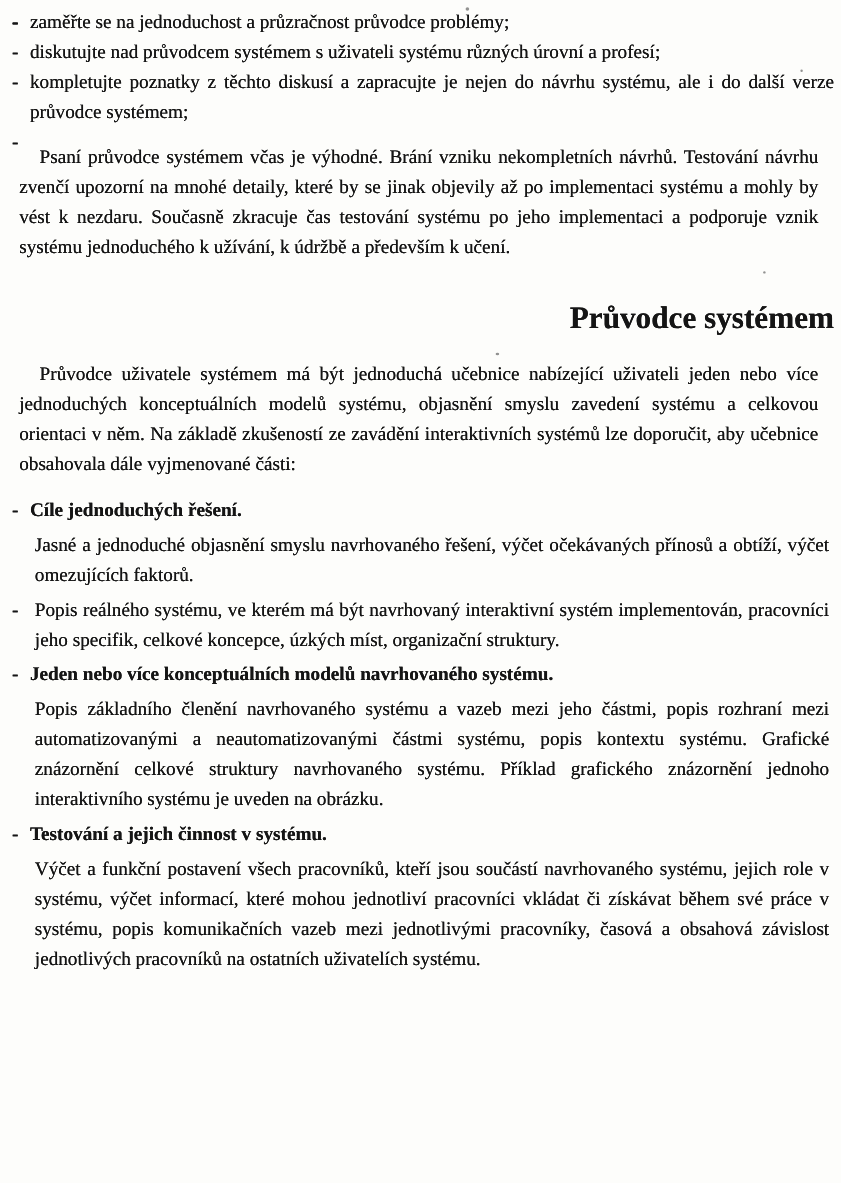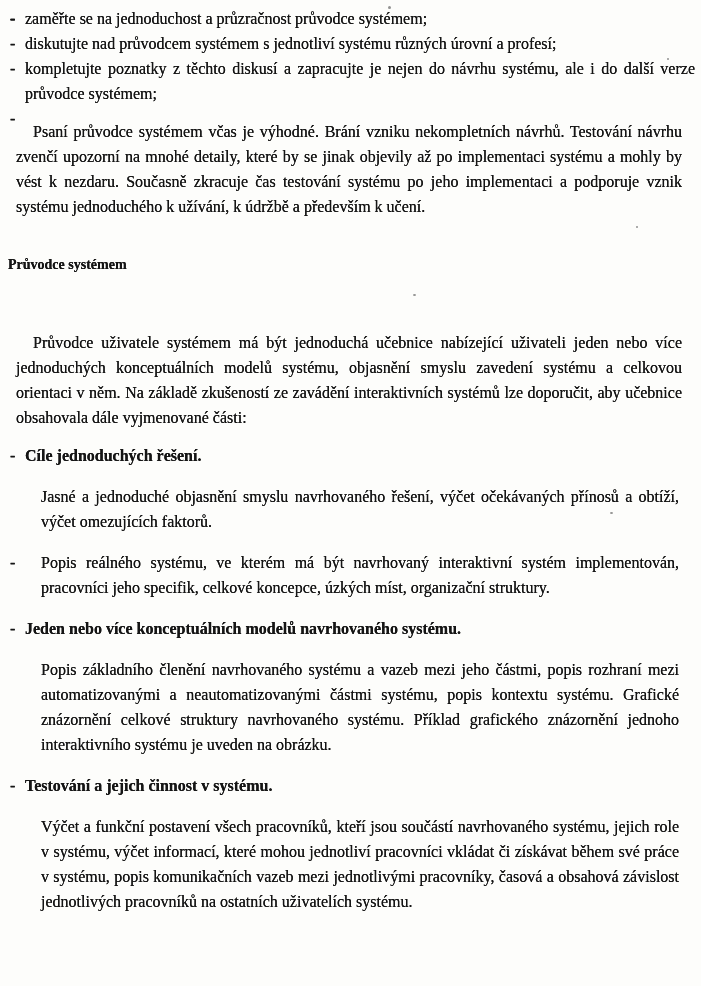--- a/index.html
+++ b/index.html
@@ -41,33 +41,33 @@
     top: 0;
     font-weight: bold;
   }
 
   .body-para {
     margin: 13px;
     text-indent: 17px;
   }
 
   .section-heading {
-    font-size: 14px;
+    font-size: 26px;
     line-height: 30px;
     font-weight: bold;
-    text-align: left;
-    margin: 31px 0 50px 5px;
+    text-align: right;
+    margin: 31px 0 20px 5px;
   }
 
   .topic-title {
     font-weight: bold;
     text-align: left;
   }
   .topic-body {
-    margin: 16px;
+    margin: 4px;
   }
 
   
   .scan-speck {
     position: absolute;
     background: #3a3a3a;
     border-radius: 50%;
     opacity: 0.55;
   }
   .speck-1 { left: 388px; top: 6px;  width: 3px; height: 3px; }
@@ -80,25 +80,25 @@
 <body>
 
 <div class="scan-page">
 
   <ul class="dash-list">
     <li>
       <span class="dash-marker">-</span>
     </li>
     <li>
       <span class="dash-marker">-</span>
-      <span>zaměřte se na  jednoduchost a průzračnost průvodce systémem;</span>
+      <span>zaměřte se na  jednoduchost a průzračnost průvodce problémy;</span>
     </li>
     <li>
       <span class="dash-marker">-</span>
-      <span>diskutujte  nad průvodcem systémem  s jednotliví systému různých úrovní a profesí;</span>
+      <span>diskutujte  nad průvodcem systémem  s uživateli systému různých úrovní a profesí;</span>
     </li>
     <li>
       <span class="dash-marker">-</span>
       <span>kompletujte  poznatky z těchto diskusí  a zapracujte je nejen do návrhu systému, ale  i do další verze průvodce systémem;</span>
     </li>
     <li>
       <span class="dash-marker">-</span>
     </li>
   </ul>
 

